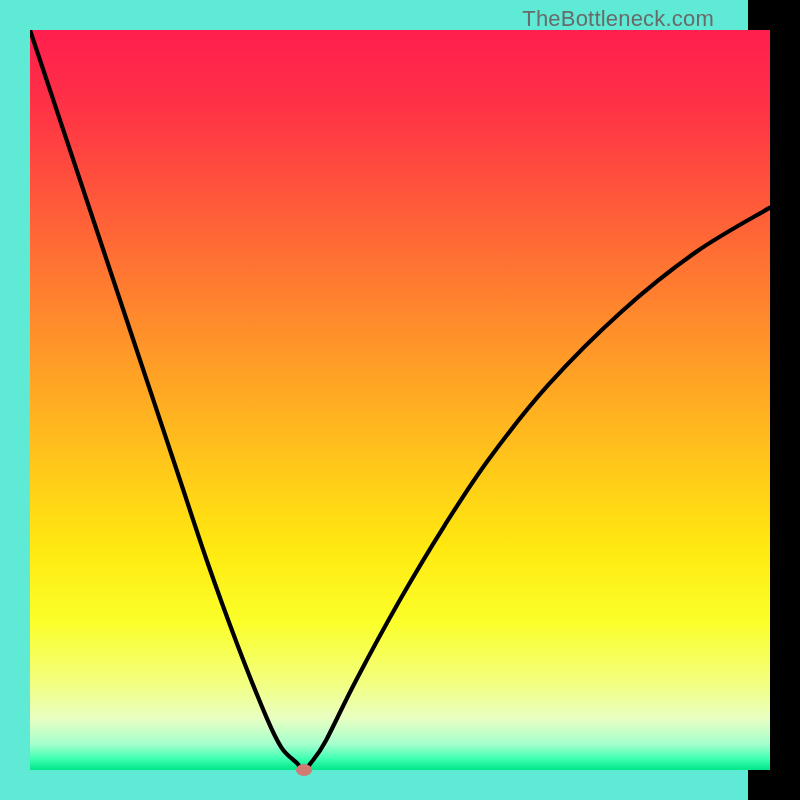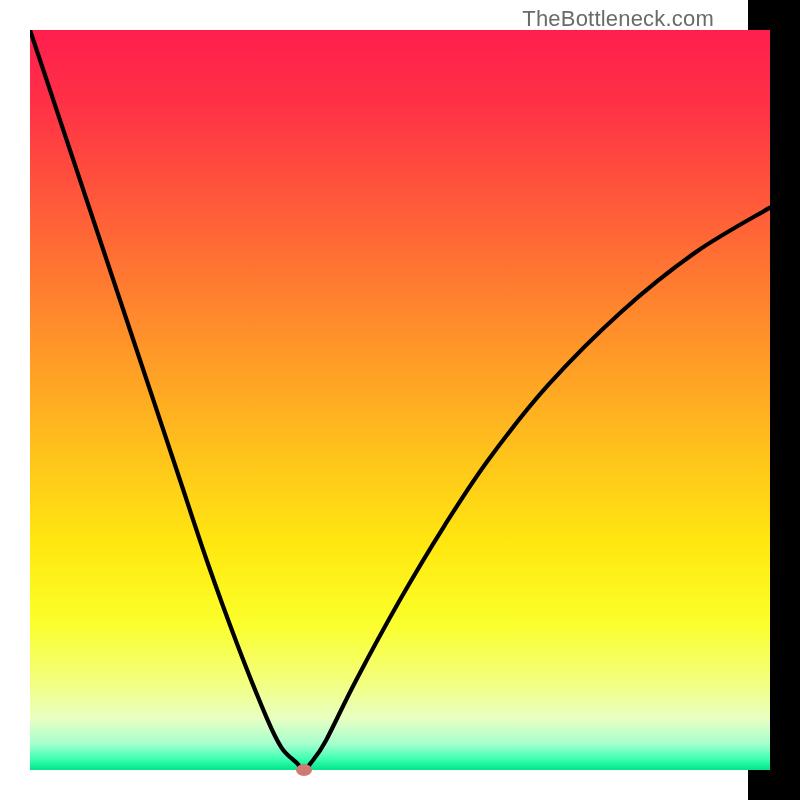--- a/index.html
+++ b/index.html
@@ -8,21 +8,21 @@
     width: 800px;
     height: 800px;
     background: #000;
     overflow: hidden;
     font-family: Arial, Helvetica, sans-serif;
   }
   .frame {
     position: relative;
     width: 748px;
     height: 800px;
-    background: #ffffff;
+    background: #5eead4;
   }
   .plot-area {
     position: absolute;
     left: 30px;
     top: 30px;
     width: 740px;
     height: 740px;
   }
   .gradient-bg {
     position: absolute;

